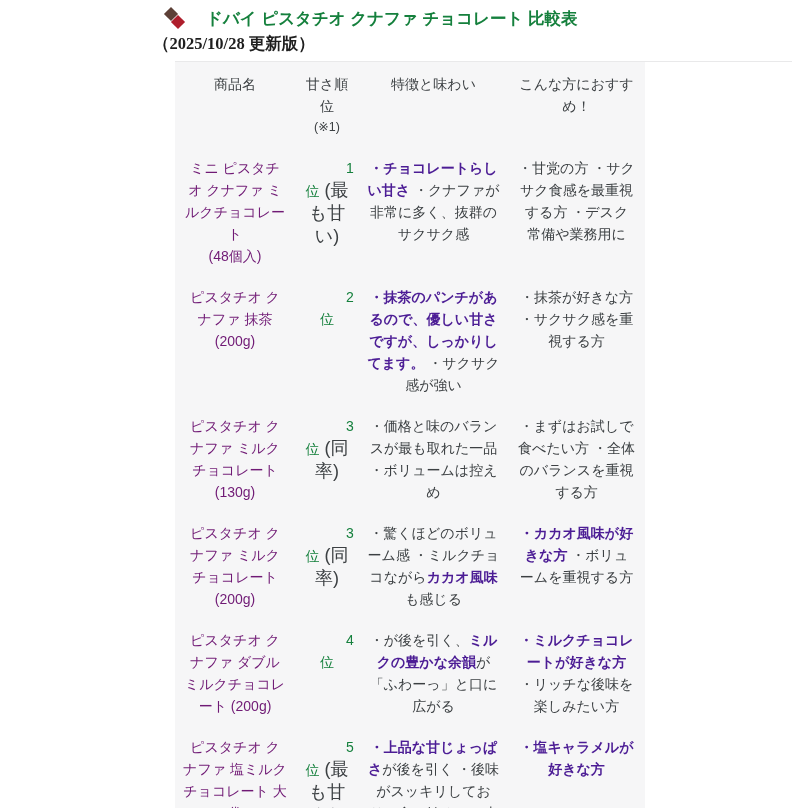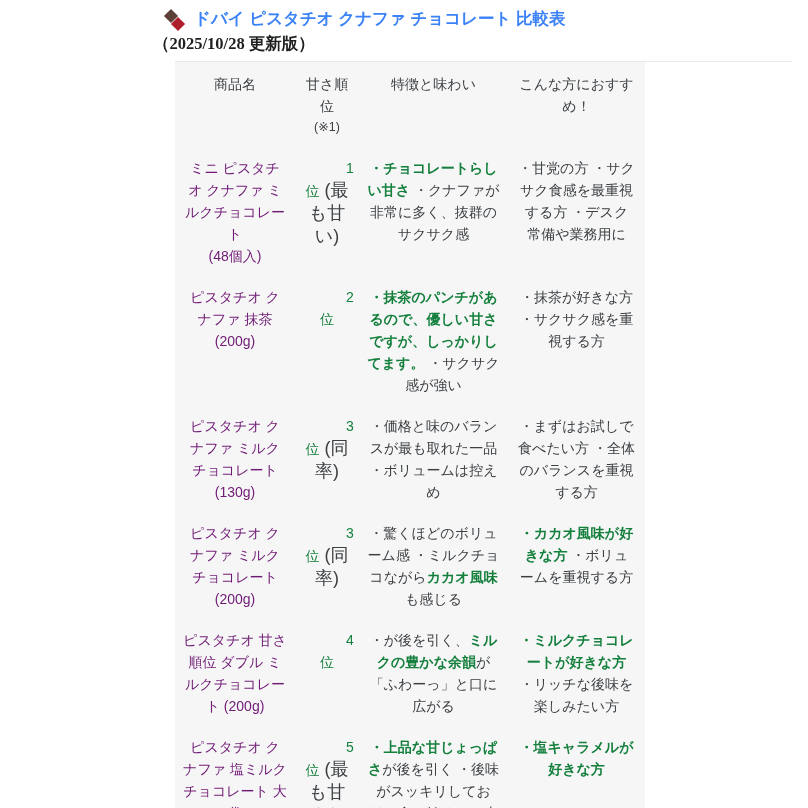--- a/index.html
+++ b/index.html
@@ -6,22 +6,22 @@
   body{
     width:808px;height:808px;overflow:hidden;background:#ffffff;
     font-family:"Liberation Sans","DejaVu Sans",sans-serif;
     -webkit-font-smoothing:antialiased;
   }
   .page{padding:6px 0 0 163px;}
 
   
   .doc-header{width:630px;}
   h1.title-line1{
-    margin:0;font-size:16.5px;font-weight:700;color:#3b82f6;
-    line-height:25px;display:flex;align-items:flex-end;gap:8px;
+    margin:0;font-size:16.5px;font-weight:700;color:#15803d;
+    line-height:25px;display:flex;align-items:center;gap:20px;
   }
   .title-line2{
     font-size:16.5px;font-weight:700;color:#1f1f1f;line-height:25px;margin-left:-10px;font-family:Liberation Serif, serif;
   }
   .choco-icon{position:relative;width:23px;height:21px;flex:0 0 auto;display:inline-block;}
   .choco-icon .d1{position:absolute;left:3px;top:1px;width:10px;height:10px;transform:rotate(45deg);}
   .choco-icon .d2{position:absolute;left:10px;top:9px;width:10px;height:10px;transform:rotate(45deg);}
 
   
   .table-wrap{
@@ -32,21 +32,21 @@
     border-collapse:collapse;table-layout:fixed;width:470px;
     background:#f6f6f7;color:#3c4043;font-size:14px;line-height:22px;
   }
   table.cmp th,table.cmp td{
     text-align:center;vertical-align:top;font-weight:400;
     padding:10px 10px 9px 8px;
   }
   table.cmp th{padding-top:11px;color:#3c4043;}
   th .hdr-note{display:block;font-size:12.5px;line-height:21px;}
   td.name-cell{font-weight:700;color:#701a75;}
-  .bseg{font-weight:700;color:#15803d;}
+  .bseg{font-weight:700;color:#4c1d95;}
   .rank-num{font-weight:400;color:#15803d;margin-left:41px;}
   .rank-q{font-size:18px;color:#3c4043;}
 </style>
 </head>
 <body>
 
 <div class="page">
 
   <header class="doc-header">
     <h1 class="title-line1">
@@ -103,21 +103,21 @@
             <td><span>・価格と味のバランスが最も取れた一品 ・ボリュームは控えめ</span></td>
             <td><span>・まずはお試しで食べたい方 ・全体のバランスを重視する方</span></td>
           </tr>
           <tr>
             <td class="name-cell"><span>ピスタチオ クナファ ミルクチョコレート</span><br><span>(200g)</span></td>
             <td><span class="rank-num">3位</span><span class="rank-q"> (同率)</span></td>
             <td><span>・驚くほどのボリューム感 ・ミルクチョコながら</span><span class="bseg">カカオ風味</span><span>も感じる</span></td>
             <td><span class="bseg">・カカオ風味が好きな方</span><span> ・ボリュームを重視する方</span></td>
           </tr>
           <tr>
-            <td class="name-cell"><span>ピスタチオ 甘さ順位 ダブル ミルクチョコレート (200g)</span></td>
+            <td class="name-cell"><span>ピスタチオ クナファ ダブル ミルクチョコレート (200g)</span></td>
             <td><span class="rank-num">4位</span></td>
             <td><span>・が後を引く、</span><span class="bseg">ミルクの豊かな余韻</span><span>が「ふわーっ」と口に広がる</span></td>
             <td><span class="bseg">・ミルクチョコレートが好きな方</span><span> ・リッチな後味を楽しみたい方</span></td>
           </tr>
           <tr>
             <td class="name-cell"><span>ピスタチオ クナファ 塩ミルクチョコレート 大袋</span><br></td>
             <td><span class="rank-num">5位</span><span class="rank-q"> (最も甘くない)</span></td>
             <td><span class="bseg">・上品な甘じょっぱさ</span><span>が後を引く ・後味がスッキリしており、食べ始めると止まらなくなる</span></td>
             <td><span class="bseg">・塩キャラメルが好きな方</span></td>
           </tr>

